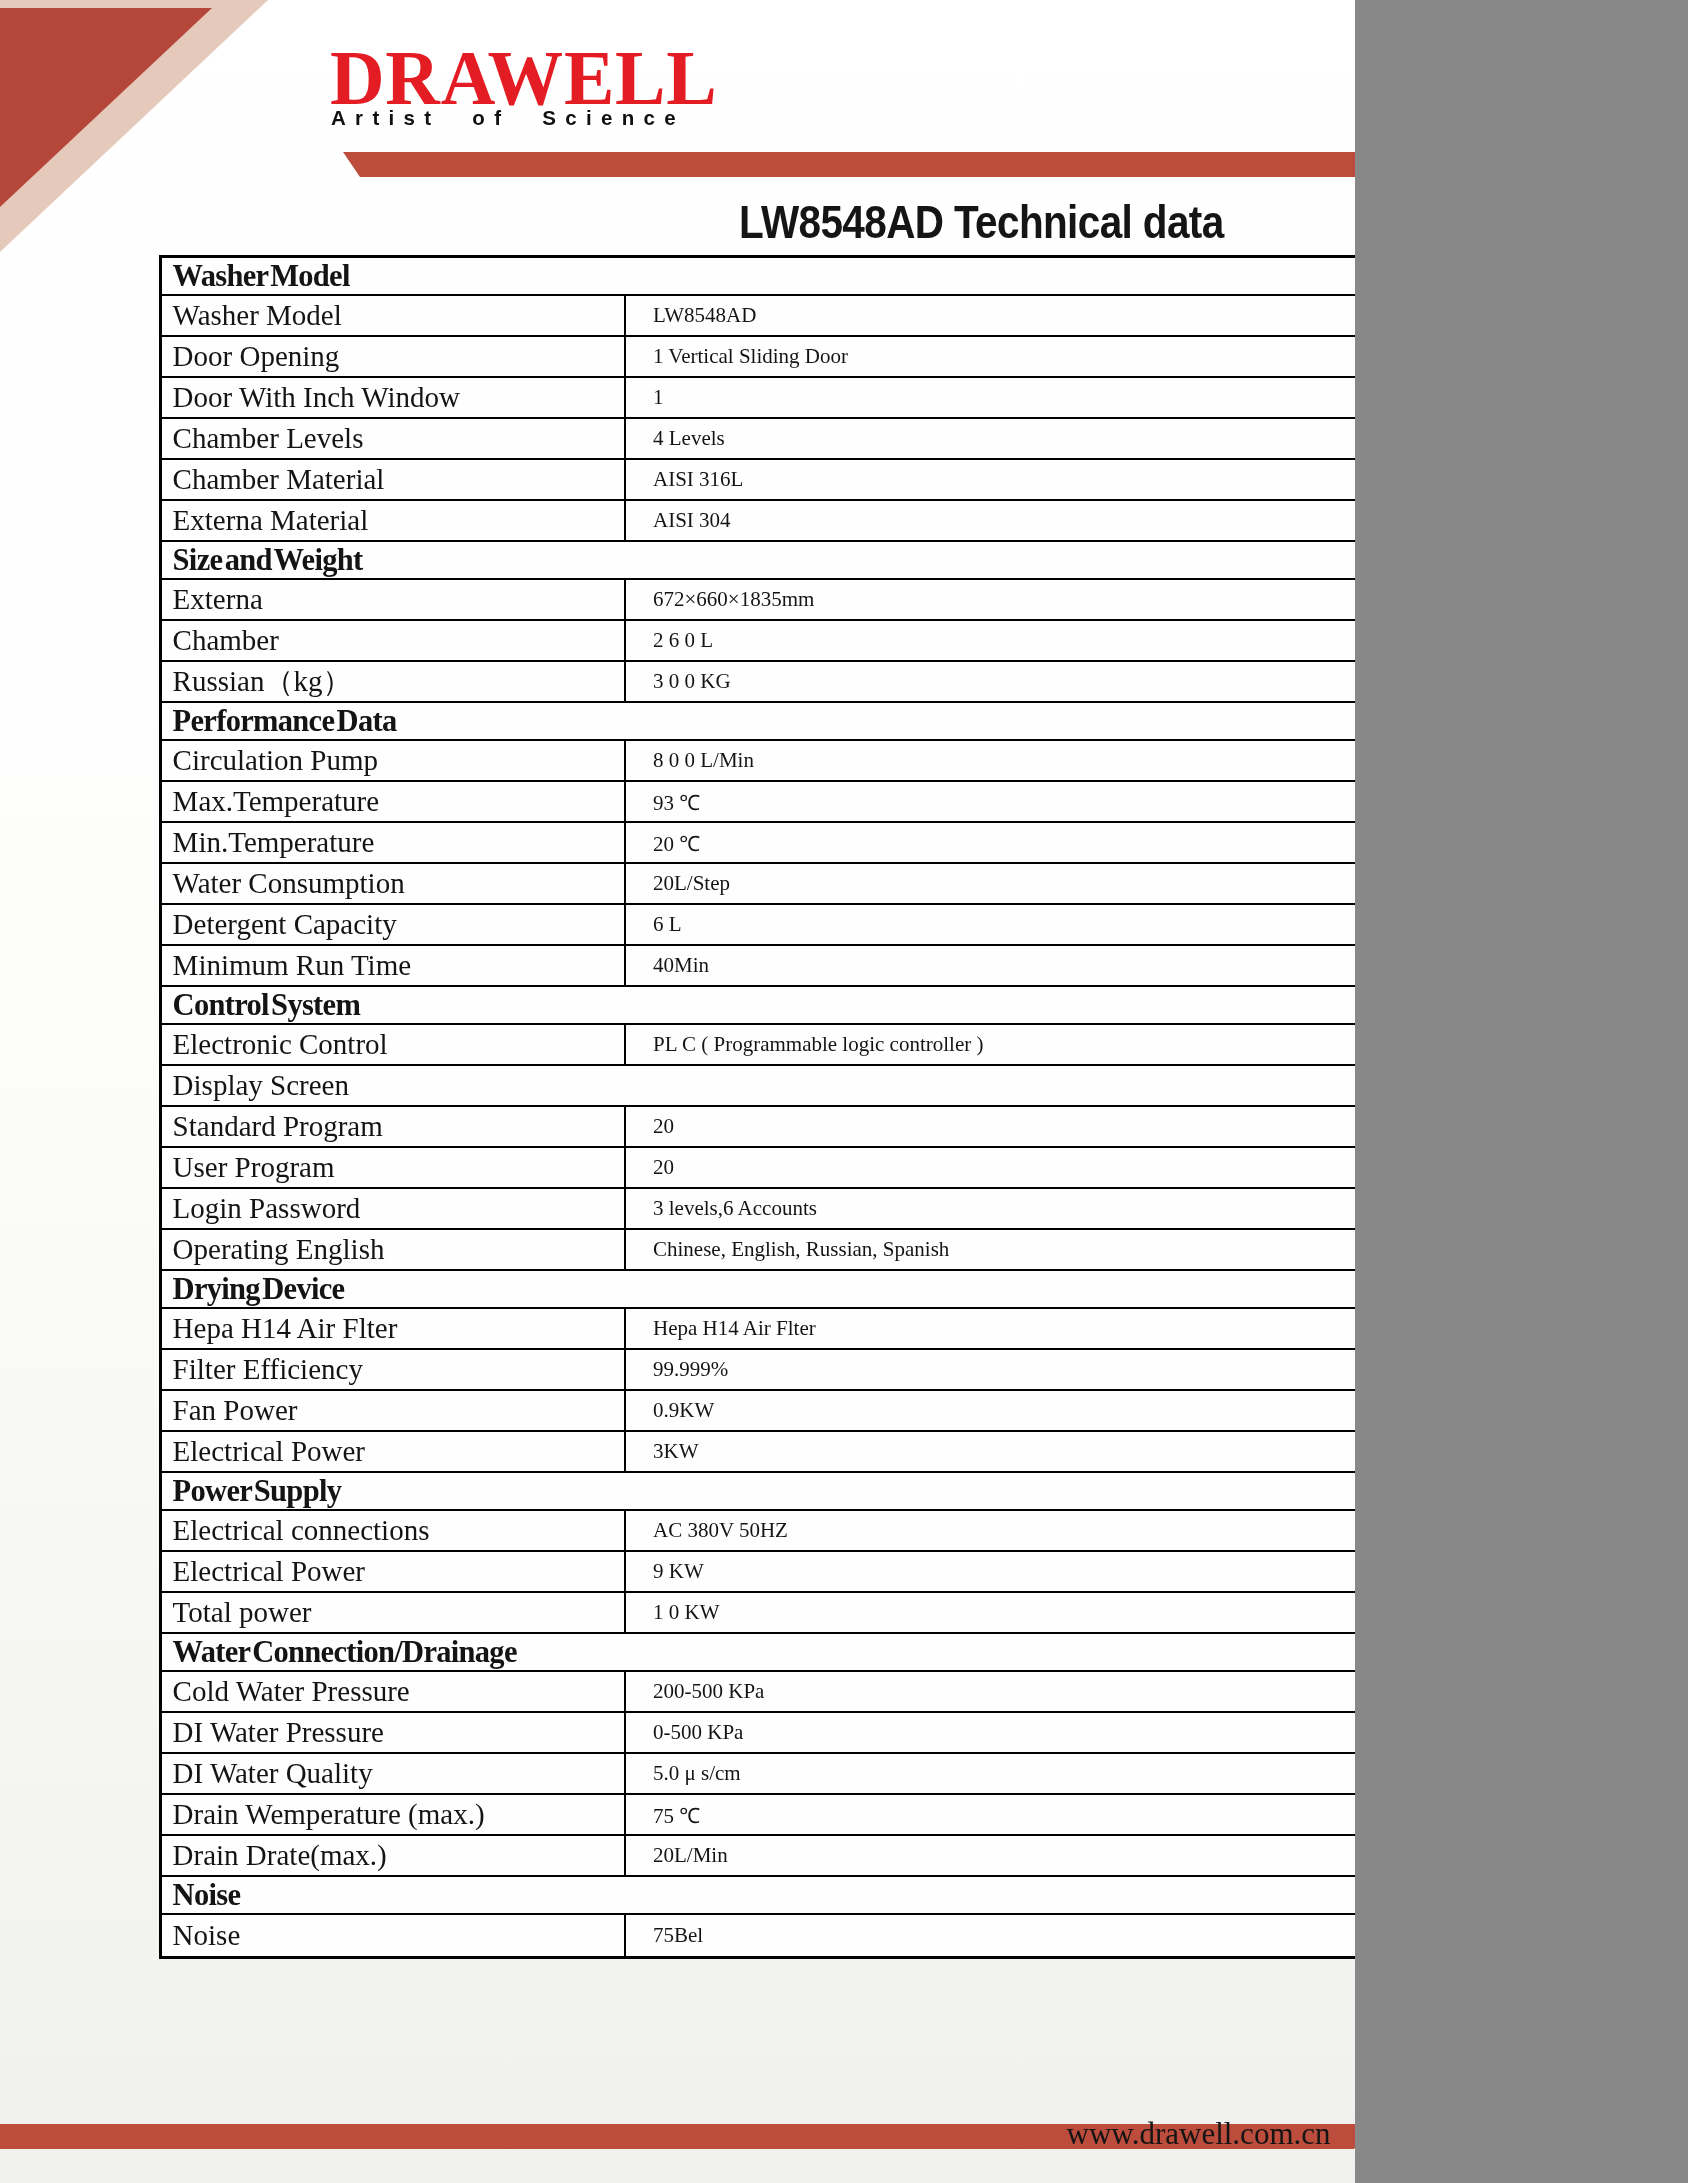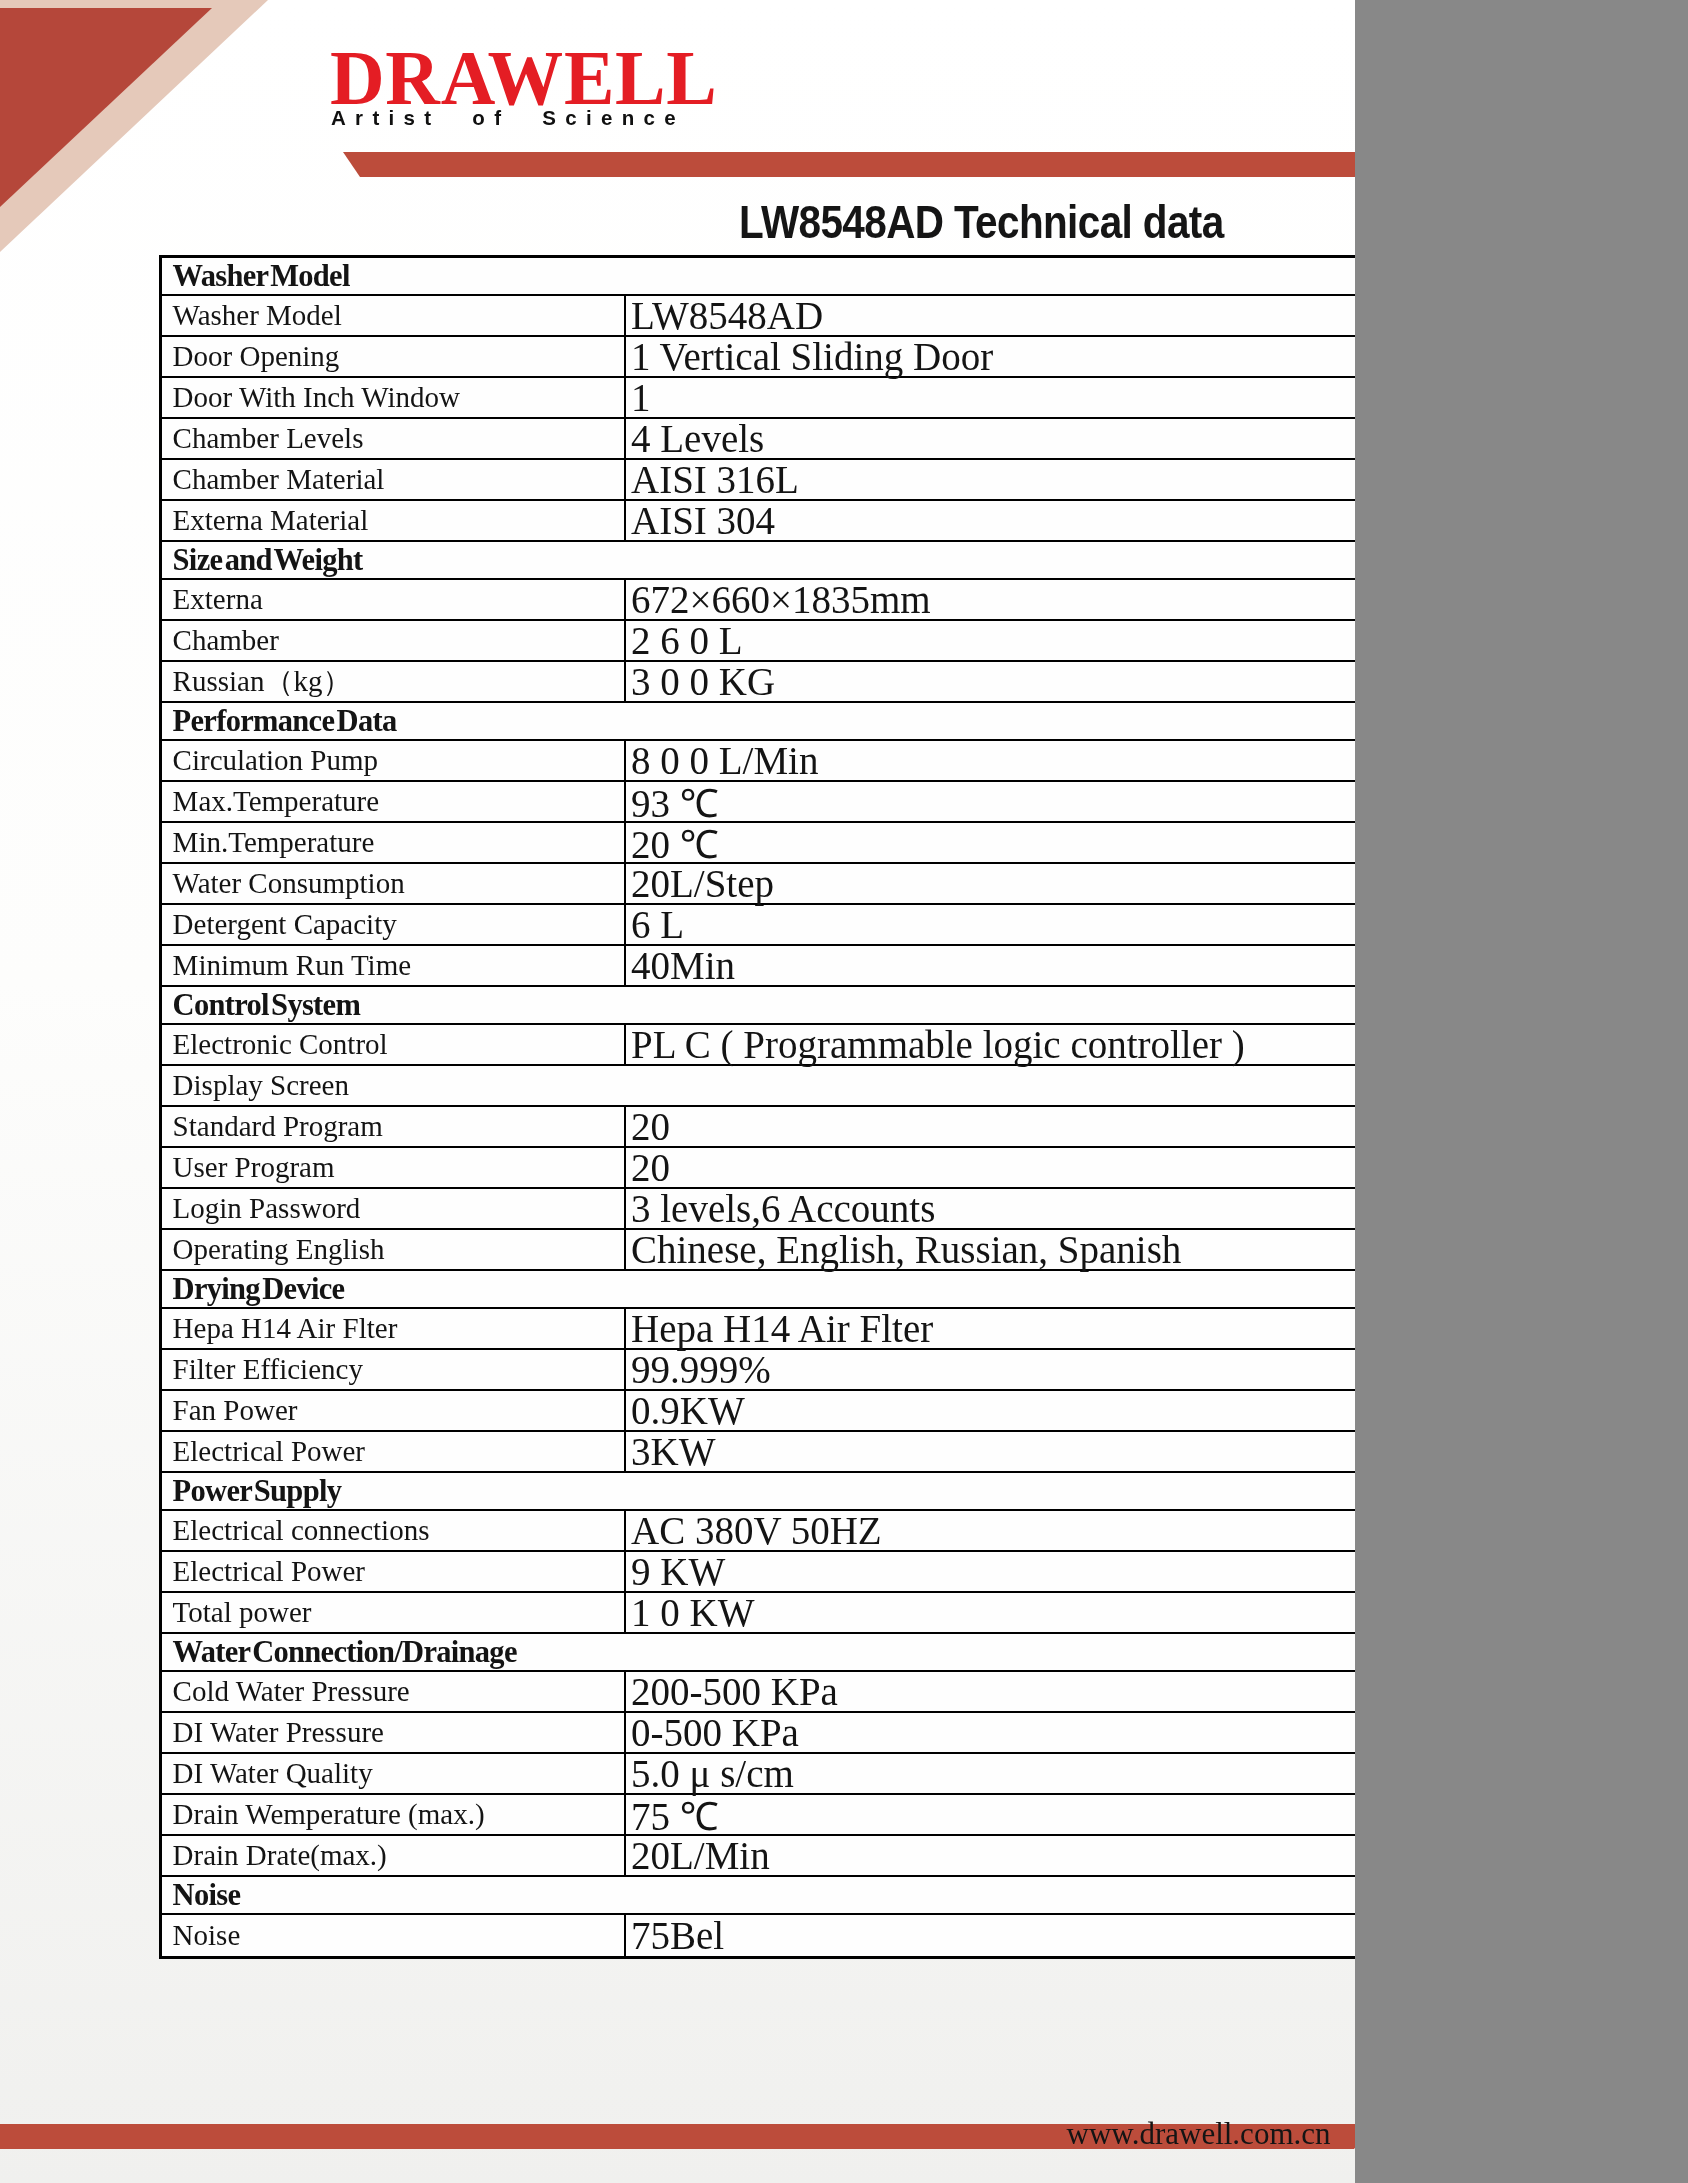--- a/index.html
+++ b/index.html
@@ -50,21 +50,21 @@
     font-weight:700;font-size:30.5px;letter-spacing:-0.7px;word-spacing:-4.6px;
   }
   .row{height:41px;border-bottom:2px solid #000;box-sizing:border-box;display:flex;}
   .spec-table .row:last-child{border-bottom:none;}
   .cl{
     flex:0 0 462px;width:462px;box-sizing:border-box;
     display:flex;align-items:center;padding-left:10.6px;font-size:29px;
   }
   .cv{
     flex:1;box-sizing:border-box;border-left:2px solid #000;
-    display:flex;align-items:center;padding-left:5px;font-size:39px;
+    display:flex;align-items:center;padding-left:27px;font-size:21px;
   }
   .website{
     position:absolute;top:2116px;right:24.5px;white-space:nowrap;
     font-family:"Liberation Serif",serif;font-size:31px;color:#141414;
     text-decoration:none;
   }
 </style>
 </head>
 <body>
 

